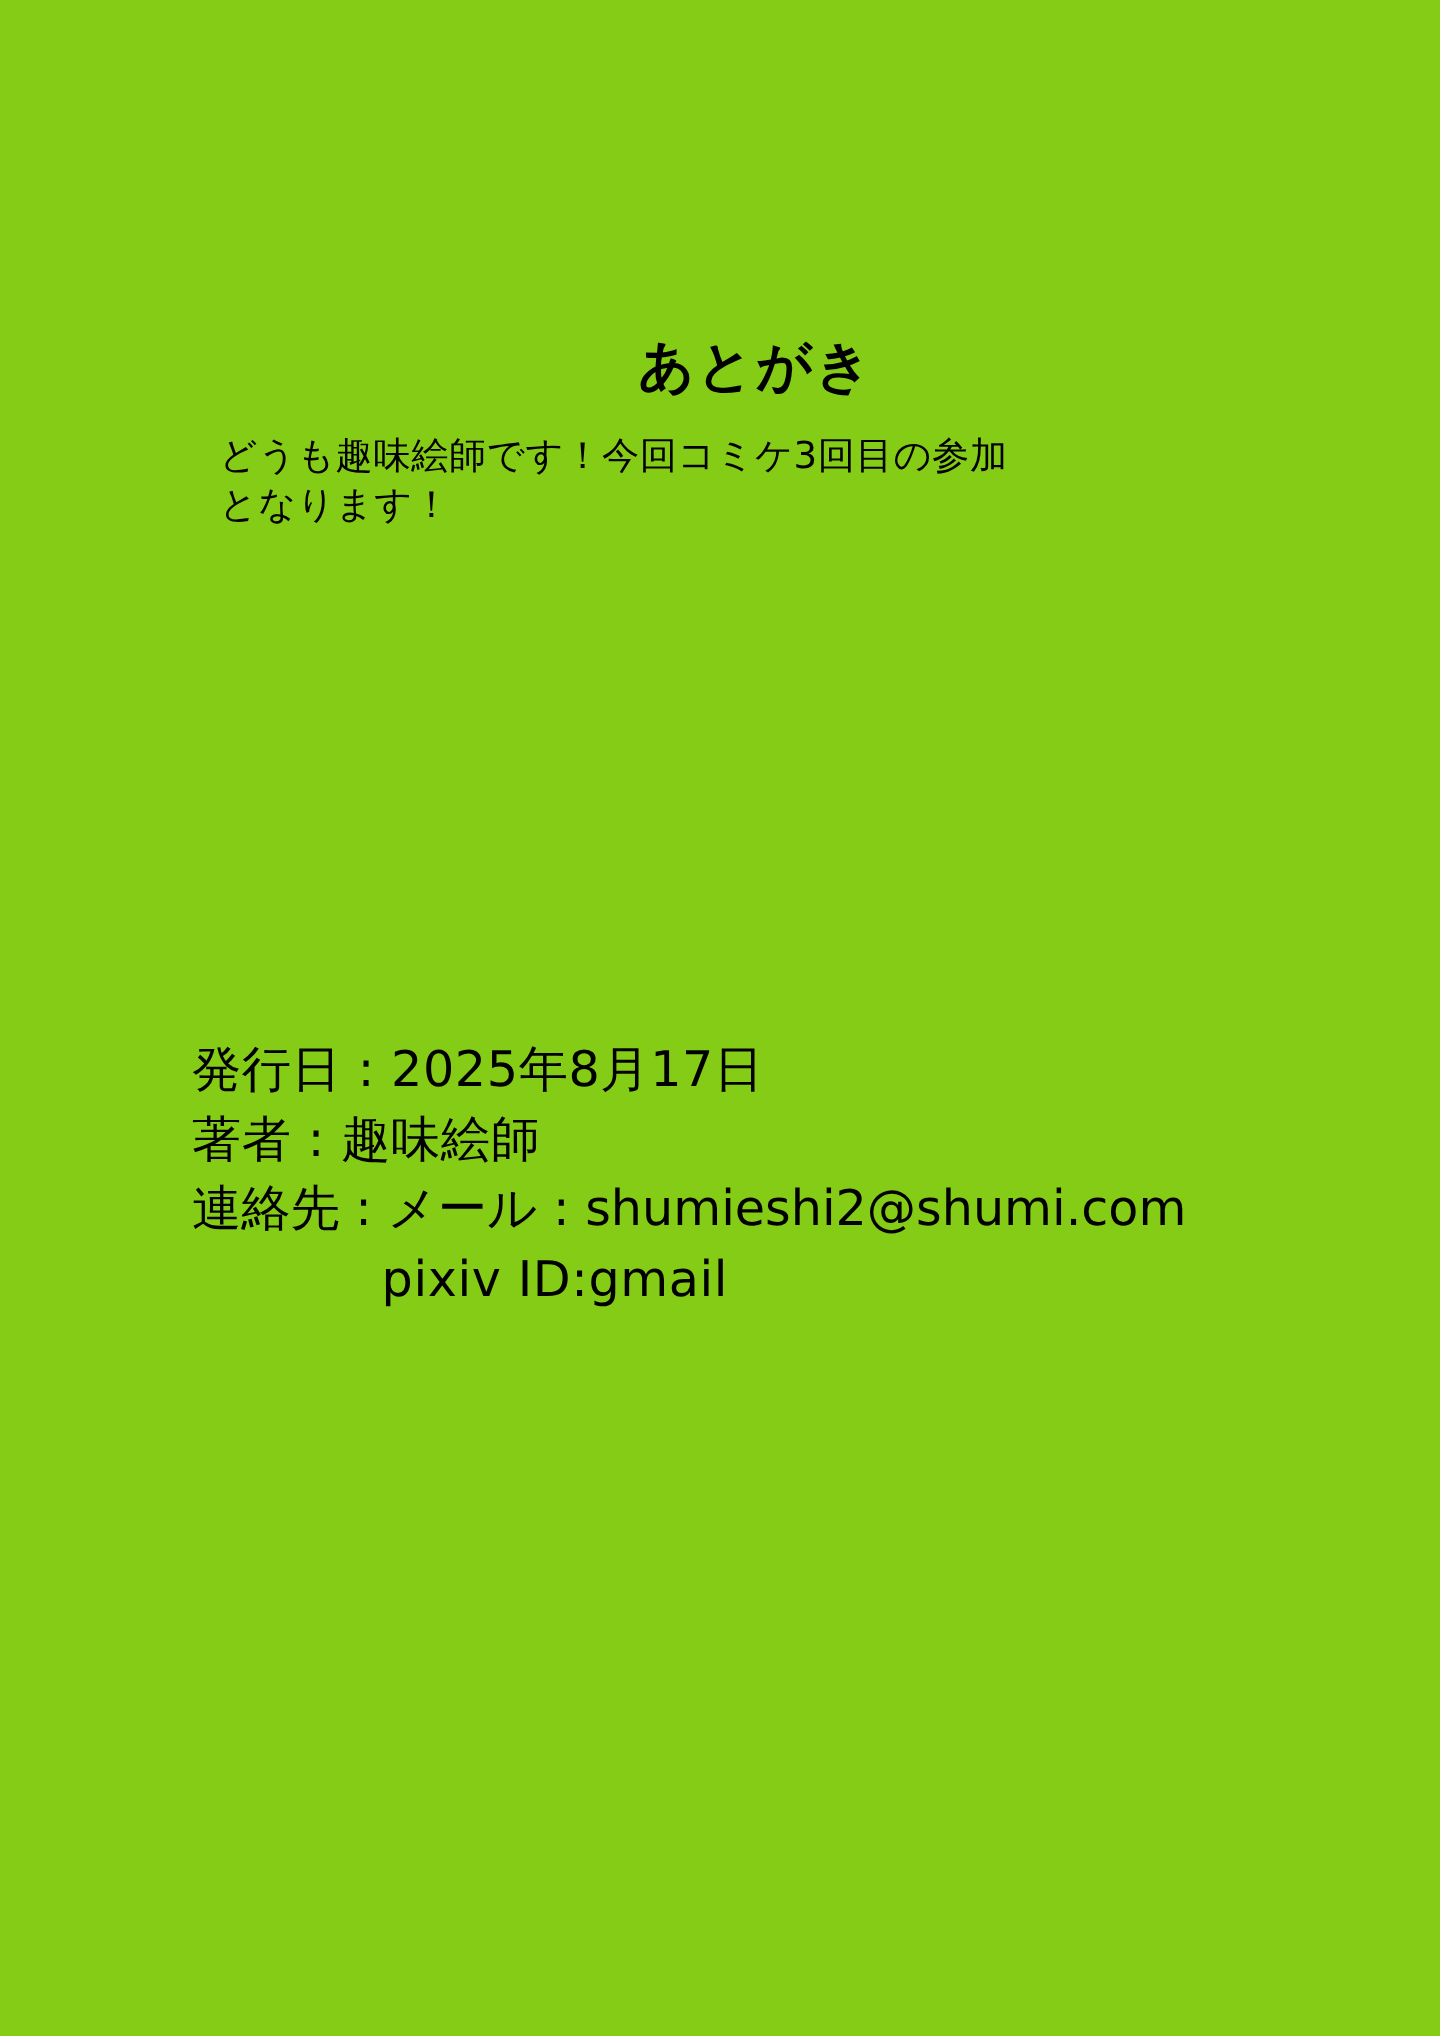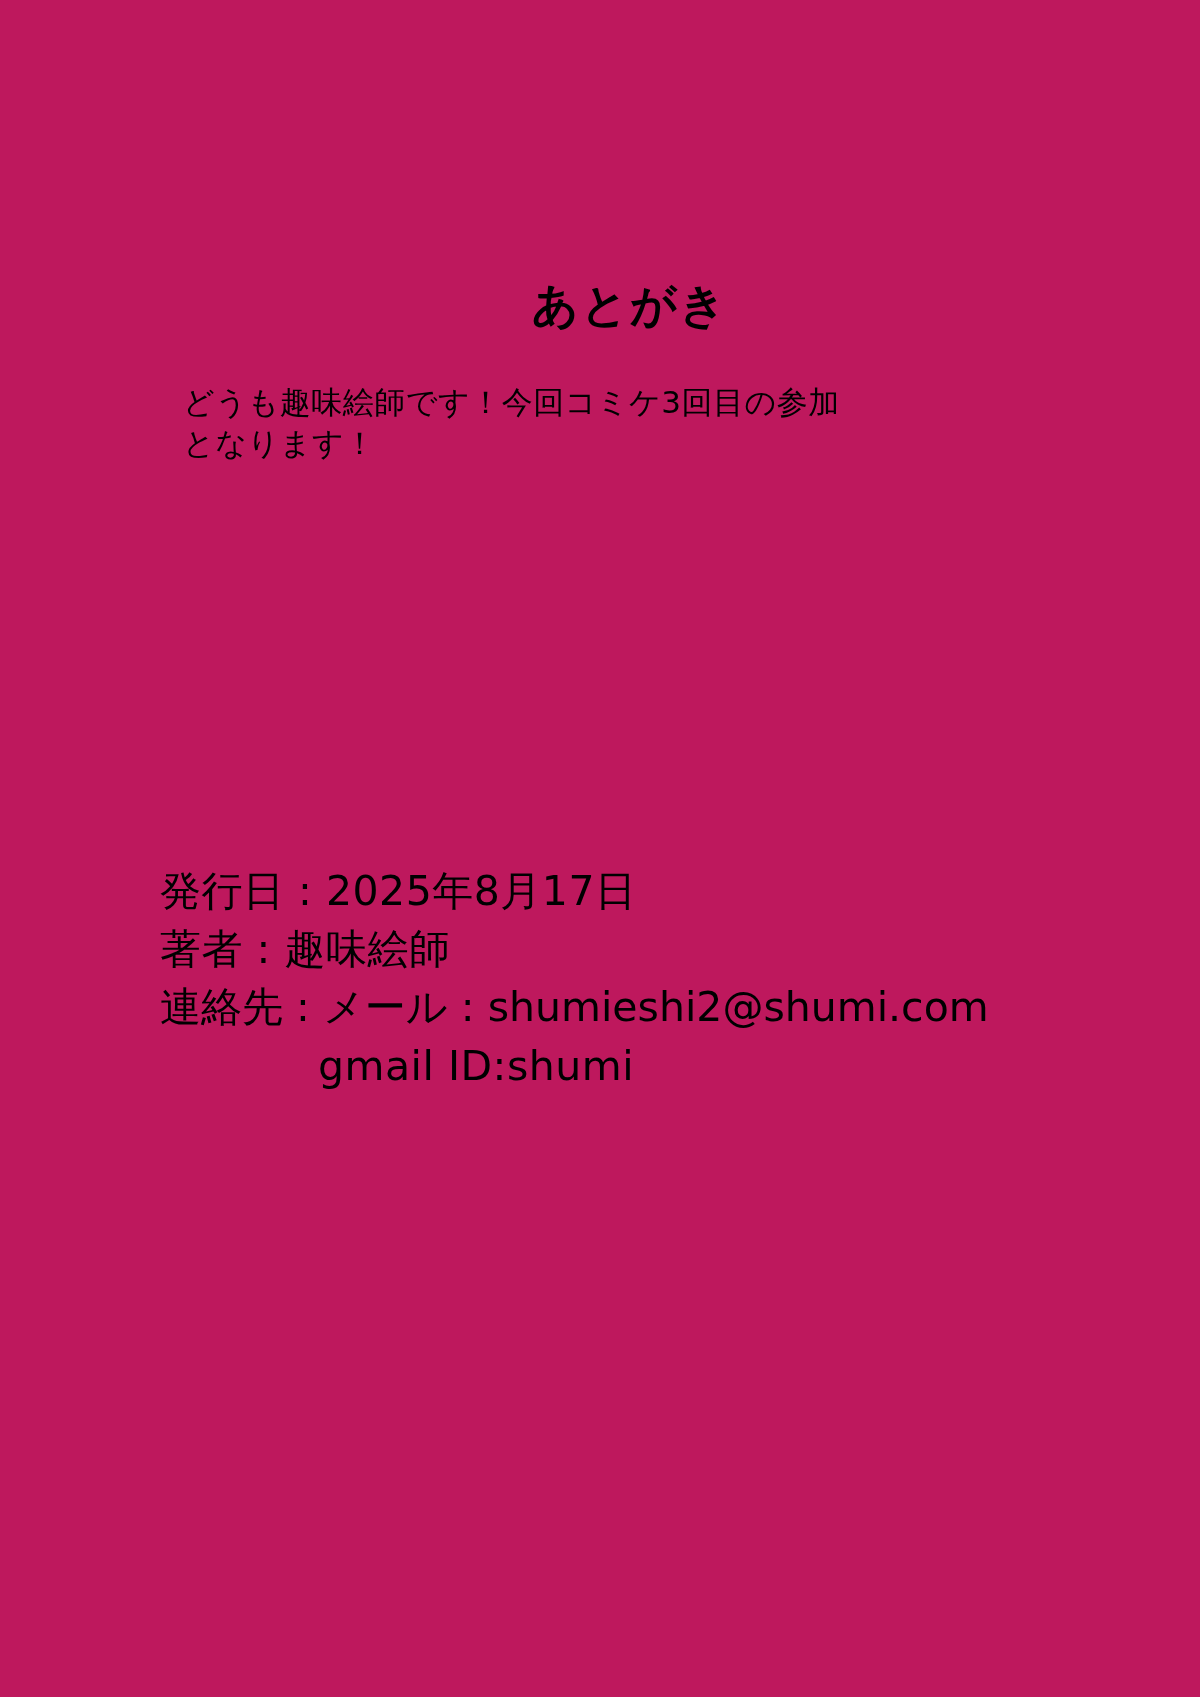--- a/index.html
+++ b/index.html
@@ -12,41 +12,41 @@
     height: 1697px;
     position: relative;
     overflow: hidden;
     font-family: "DejaVu Sans", "Liberation Sans", sans-serif;
     color: #000000;
   }
 
   .page {
     position: absolute;
     inset: 0;
-    background: #be185d;
+    background: #84cc16;
   }
 
   .afterword-title {
     position: absolute;
     top: 278px;
     left: 0;
     width: 1200px;
     text-align: center;
     font-size: 46px;
     font-weight: bold;
     letter-spacing: 2px;
     line-height: 1.2;
     padding-left: 60px;
     box-sizing: border-box;
   }
 
   .body-block {
     position: absolute;
     left: 183px;
-    top: 382px;
+    top: 360px;
     width: 900px;
   }
 
   .para {
     font-size: 31px;
     line-height: 1.33;
     letter-spacing: 0.5px;
     white-space: pre-wrap;
     font-weight: 500;
   }
@@ -87,16 +87,16 @@
 
   <div class="body-block">
     <div class="para spacer-after">どうも趣味絵師です！今回コミケ3回目の参加
 となります！</div>
   </div>
 
   <div class="colophon">
     <div class="colophon-line">発行日 : 2025年8月17日</div>
     <div class="colophon-line">著者 : 趣味絵師</div>
     <div class="colophon-line mail">連絡先 : メール : shumieshi2@shumi.com</div>
-    <div class="colophon-line indented">gmail ID:shumi</div>
+    <div class="colophon-line indented">pixiv ID:gmail</div>
   </div>
 
 </div>
 
 </body></html>

